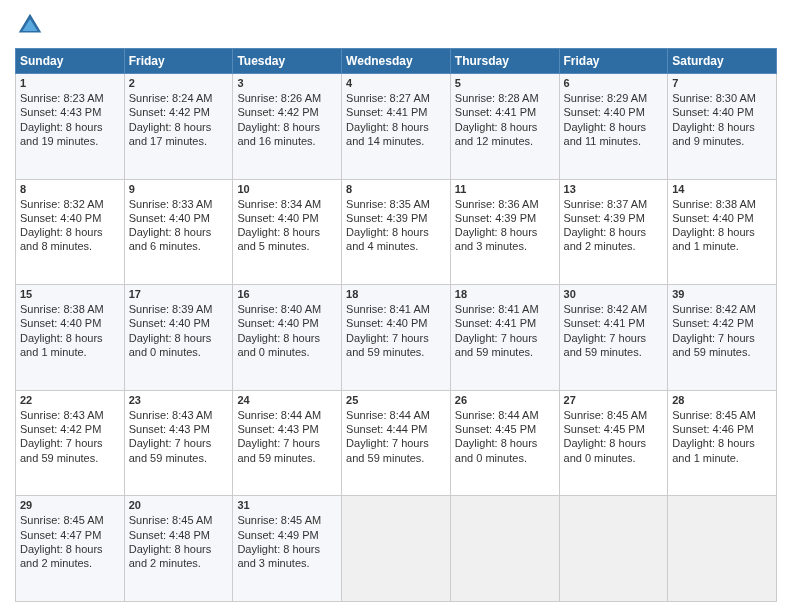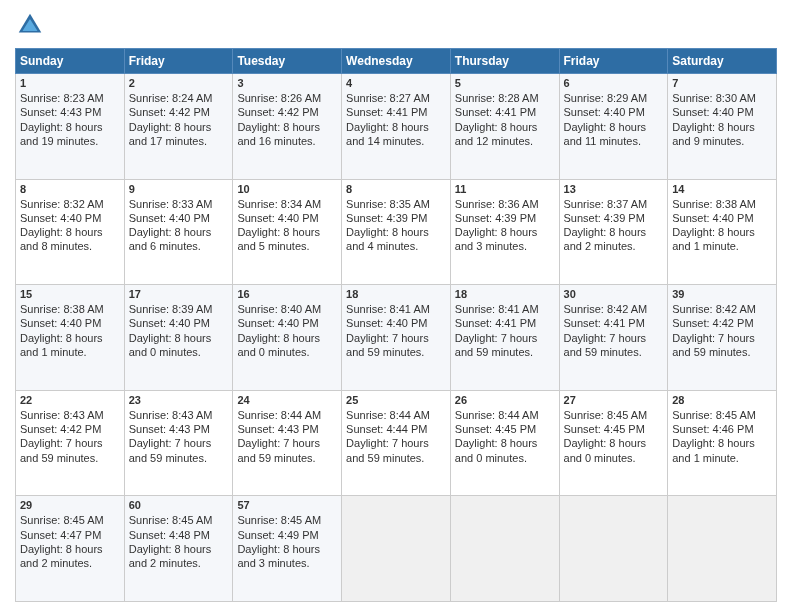--- a/index.html
+++ b/index.html
@@ -170,22 +170,22 @@
           <td><span class="day-num">22</span><span class="cell-text">Sunrise: 8:43 AM<br>Sunset: 4:42 PM<br>Daylight: 7 hours and 59 minutes.</span></td>
           <td><span class="day-num">23</span><span class="cell-text">Sunrise: 8:43 AM<br>Sunset: 4:43 PM<br>Daylight: 7 hours and 59 minutes.</span></td>
           <td><span class="day-num">24</span><span class="cell-text">Sunrise: 8:44 AM<br>Sunset: 4:43 PM<br>Daylight: 7 hours and 59 minutes.</span></td>
           <td><span class="day-num">25</span><span class="cell-text">Sunrise: 8:44 AM<br>Sunset: 4:44 PM<br>Daylight: 7 hours and 59 minutes.</span></td>
           <td><span class="day-num">26</span><span class="cell-text">Sunrise: 8:44 AM<br>Sunset: 4:45 PM<br>Daylight: 8 hours and 0 minutes.</span></td>
           <td><span class="day-num">27</span><span class="cell-text">Sunrise: 8:45 AM<br>Sunset: 4:45 PM<br>Daylight: 8 hours and 0 minutes.</span></td>
           <td><span class="day-num">28</span><span class="cell-text">Sunrise: 8:45 AM<br>Sunset: 4:46 PM<br>Daylight: 8 hours and 1 minute.</span></td>
         </tr>
         <tr>
           <td><span class="day-num">29</span><span class="cell-text">Sunrise: 8:45 AM<br>Sunset: 4:47 PM<br>Daylight: 8 hours and 2 minutes.</span></td>
-          <td><span class="day-num">60</span><span class="cell-text">Sunrise: 8:45 AM<br>Sunset: 4:48 PM<br>Daylight: 8 hours and 2 minutes.</span></td>
-          <td><span class="day-num">57</span><span class="cell-text">Sunrise: 8:45 AM<br>Sunset: 4:49 PM<br>Daylight: 8 hours and 3 minutes.</span></td>
+          <td><span class="day-num">20</span><span class="cell-text">Sunrise: 8:45 AM<br>Sunset: 4:48 PM<br>Daylight: 8 hours and 2 minutes.</span></td>
+          <td><span class="day-num">31</span><span class="cell-text">Sunrise: 8:45 AM<br>Sunset: 4:49 PM<br>Daylight: 8 hours and 3 minutes.</span></td>
           <td class="empty-cell"></td>
           <td class="empty-cell"></td>
           <td class="empty-cell"></td>
           <td class="empty-cell"></td>
         </tr>
       </tbody>
   </table>
 </div>
 
 </body></html>

